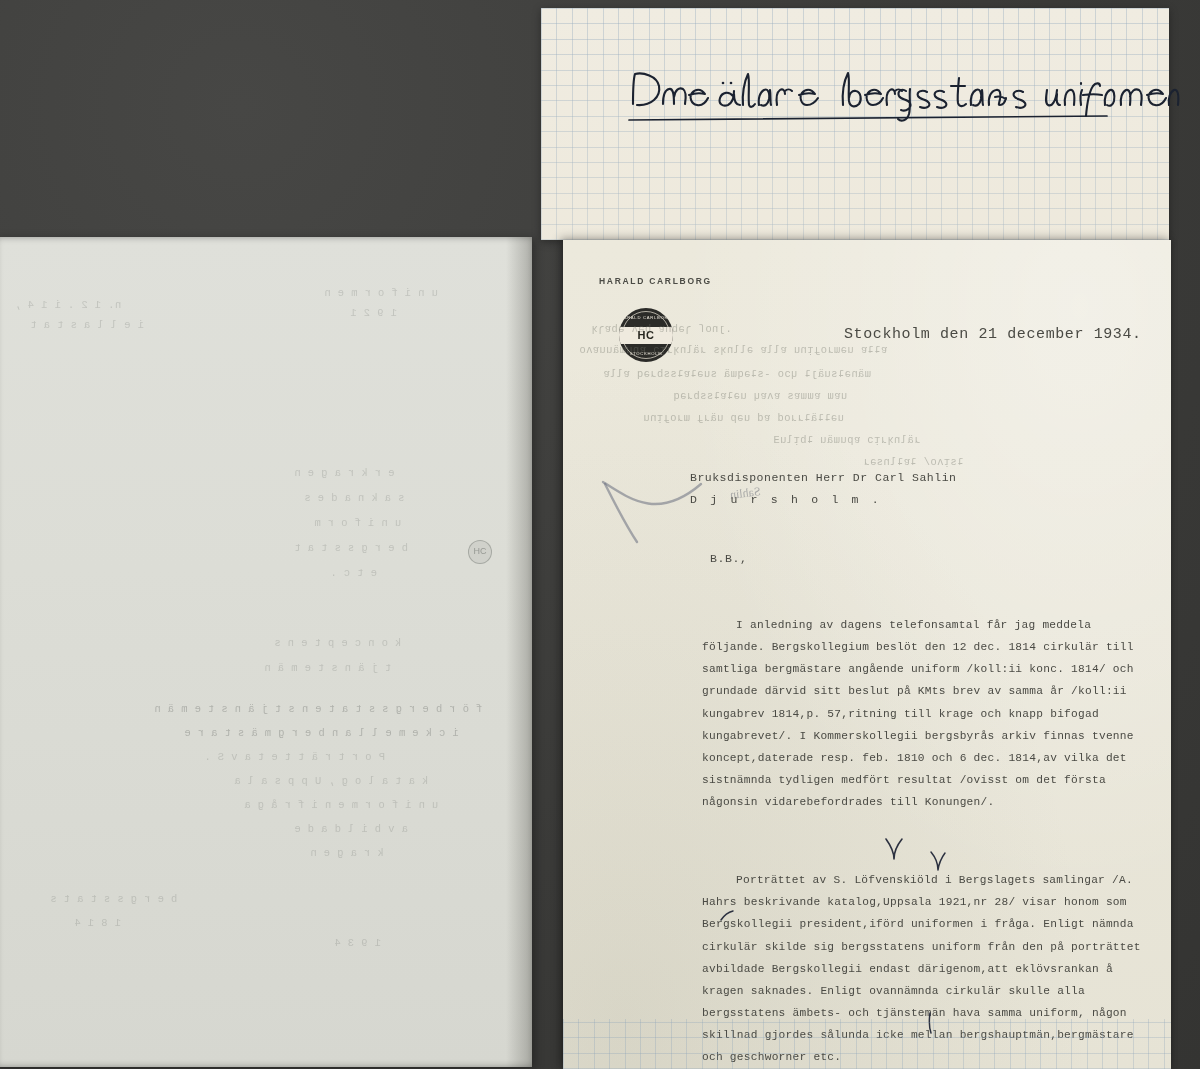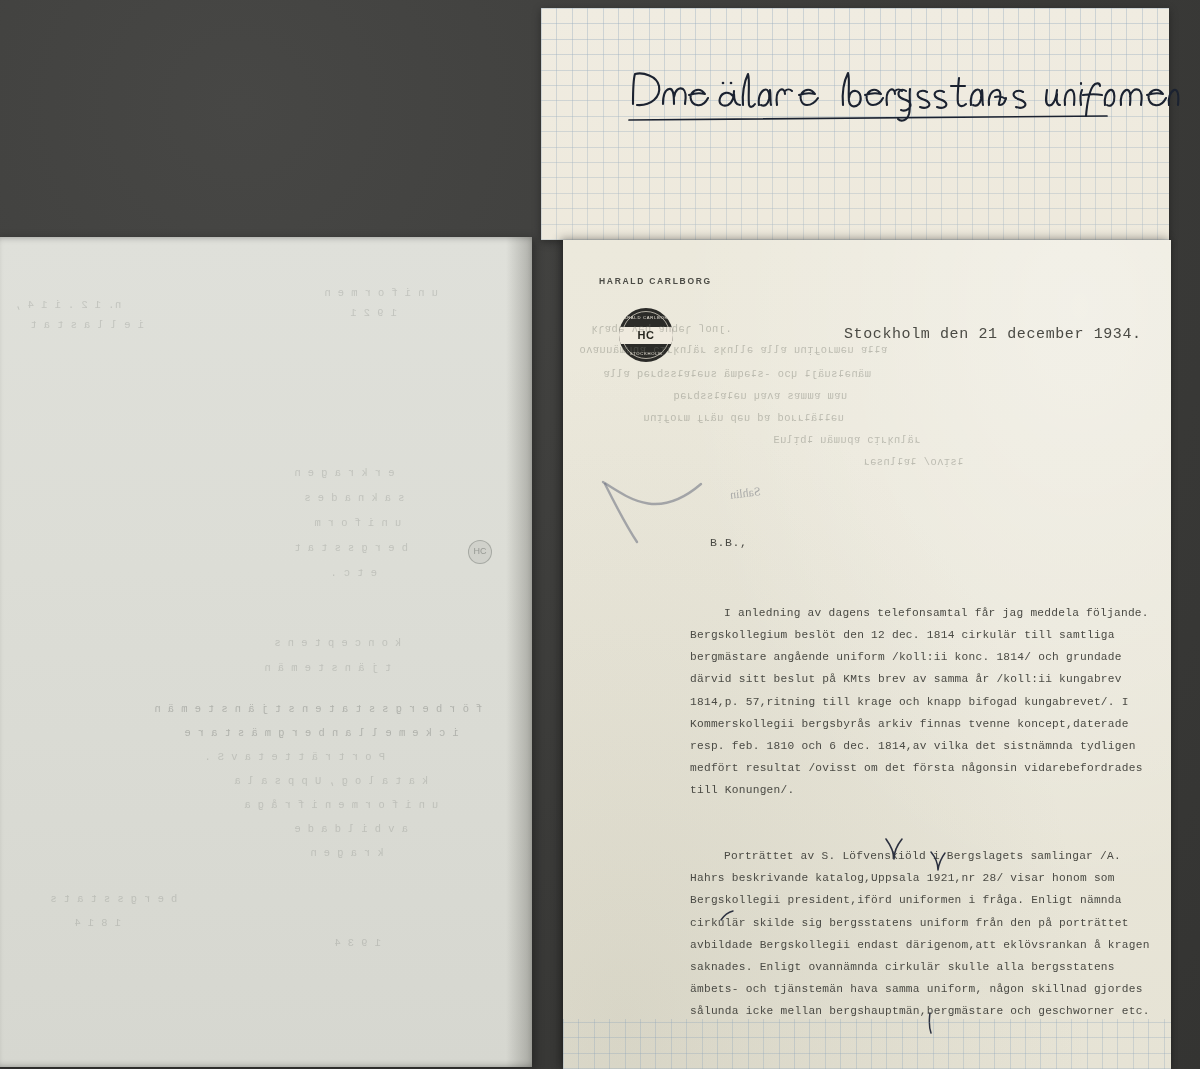--- a/index.html
+++ b/index.html
@@ -229,37 +229,37 @@
     top: 227px;
     font-size: 11.5px;
     letter-spacing: 0.5px;
     line-height: 22px;
   }
   #addressee .spaced { letter-spacing: 3.2px; }
 
   #salutation {
     position: absolute;
     left: 147px;
-    top: 296px;
+    top: 312px;
     font-size: 11.5px;
     letter-spacing: 0.6px;
   }
 
   #body {
     position: absolute;
     left: 127px;
     top: 318px;
     width: 465px;
     font-size: 11.2px;
     line-height: 22.1px;
     letter-spacing: 0.25px;
     color: #4a4a44;
     white-space: pre-wrap;
   }
-  #body p { margin: 0; }
+  #body p { margin: 12px; }
   #body p + p { margin-top: 0px; }
   .indent { display: inline-block; width: 34px; }
 
   
   .ink-mark {
     position: absolute;
     color: #30343f;
     font-family: "Liberation Serif", serif;
   }
 </style>
@@ -370,20 +370,24 @@
     <div id="place-date" class="mono">Stockholm den 21 december 1934.</div>
 
     <div id="pencil-mark">
       <svg width="120" height="70" viewBox="0 0 120 70" fill="none" stroke="rgba(105,112,128,0.55)" stroke-width="2.4" stroke-linecap="round">
         <path d="M6 4 C34 22 62 42 104 6"></path>
         <path d="M8 6 C18 26 28 46 40 64"></path>
       </svg>
     </div>
     <div id="pencil-note">Sahlin</div>
 
+    <div id="addressee" class="mono">
+      <div>Bruksdisponenten Herr Dr Carl Sahlin</div>
+      <div class="spaced">D j u r s h o l m .</div>
+    </div>
 
     <div id="salutation" class="mono">B.B.,</div>
 
     <div id="body" class="mono">
       <p><span class="indent"></span><span>I anledning av dagens telefonsamtal får jag meddela följande. Bergskollegium beslöt den 12 dec. 1814 cirkulär till samtliga bergmästare angående uniform /koll:ii konc. 1814/ och grundade därvid sitt beslut på KMts brev av samma år /koll:ii kungabrev 1814,p. 57,ritning till krage och knapp bifogad kungabrevet/. I Kommerskollegii bergsbyrås arkiv finnas tvenne koncept,daterade resp. feb. 1810 och 6 dec. 1814,av vilka det sistnämnda tydligen medfört resultat /ovisst om det första någonsin vidarebefordrades till Konungen/.</span></p>
       <p><span class="indent"></span><span>Porträttet av S. Löfvenskiöld i Bergslagets samlingar /A. Hahrs beskrivande katalog,Uppsala 1921,nr 28/ visar honom som Bergskollegii president,iförd uniformen i fråga. Enligt nämnda cirkulär skilde sig bergsstatens uniform från den på porträttet avbildade Bergskollegii endast därigenom,att eklövsrankan å kragen saknades. Enligt ovannämnda cirkulär skulle alla bergsstatens ämbets- och tjänstemän hava samma uniform, någon skillnad gjordes sålunda icke mellan bergshauptmän,bergmästare och geschworner etc.</span></p>
       <p><span class="indent"></span></p>
     </div>
 
     <div class="ink-mark" style="left:320px; top:596px; font-size:16px;">

